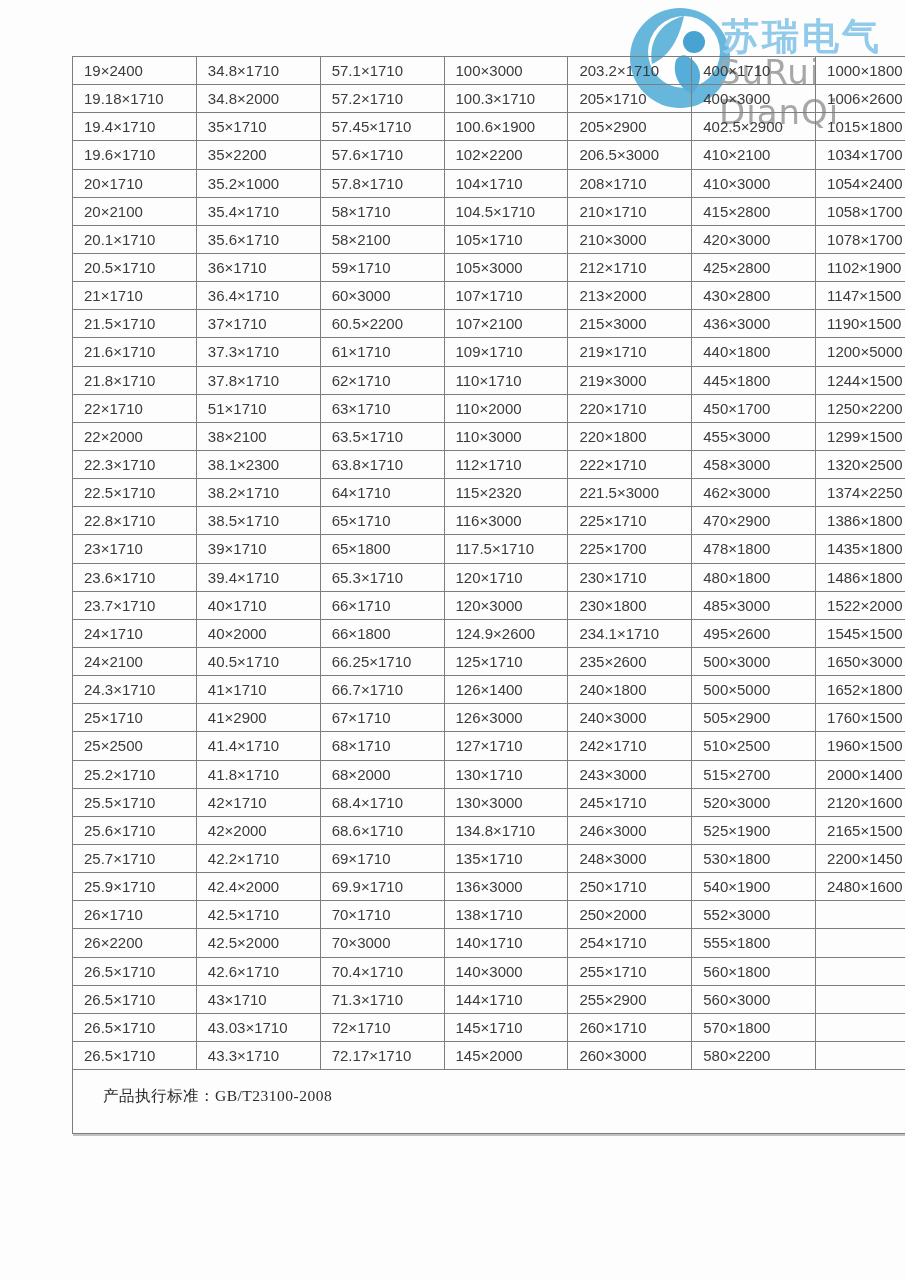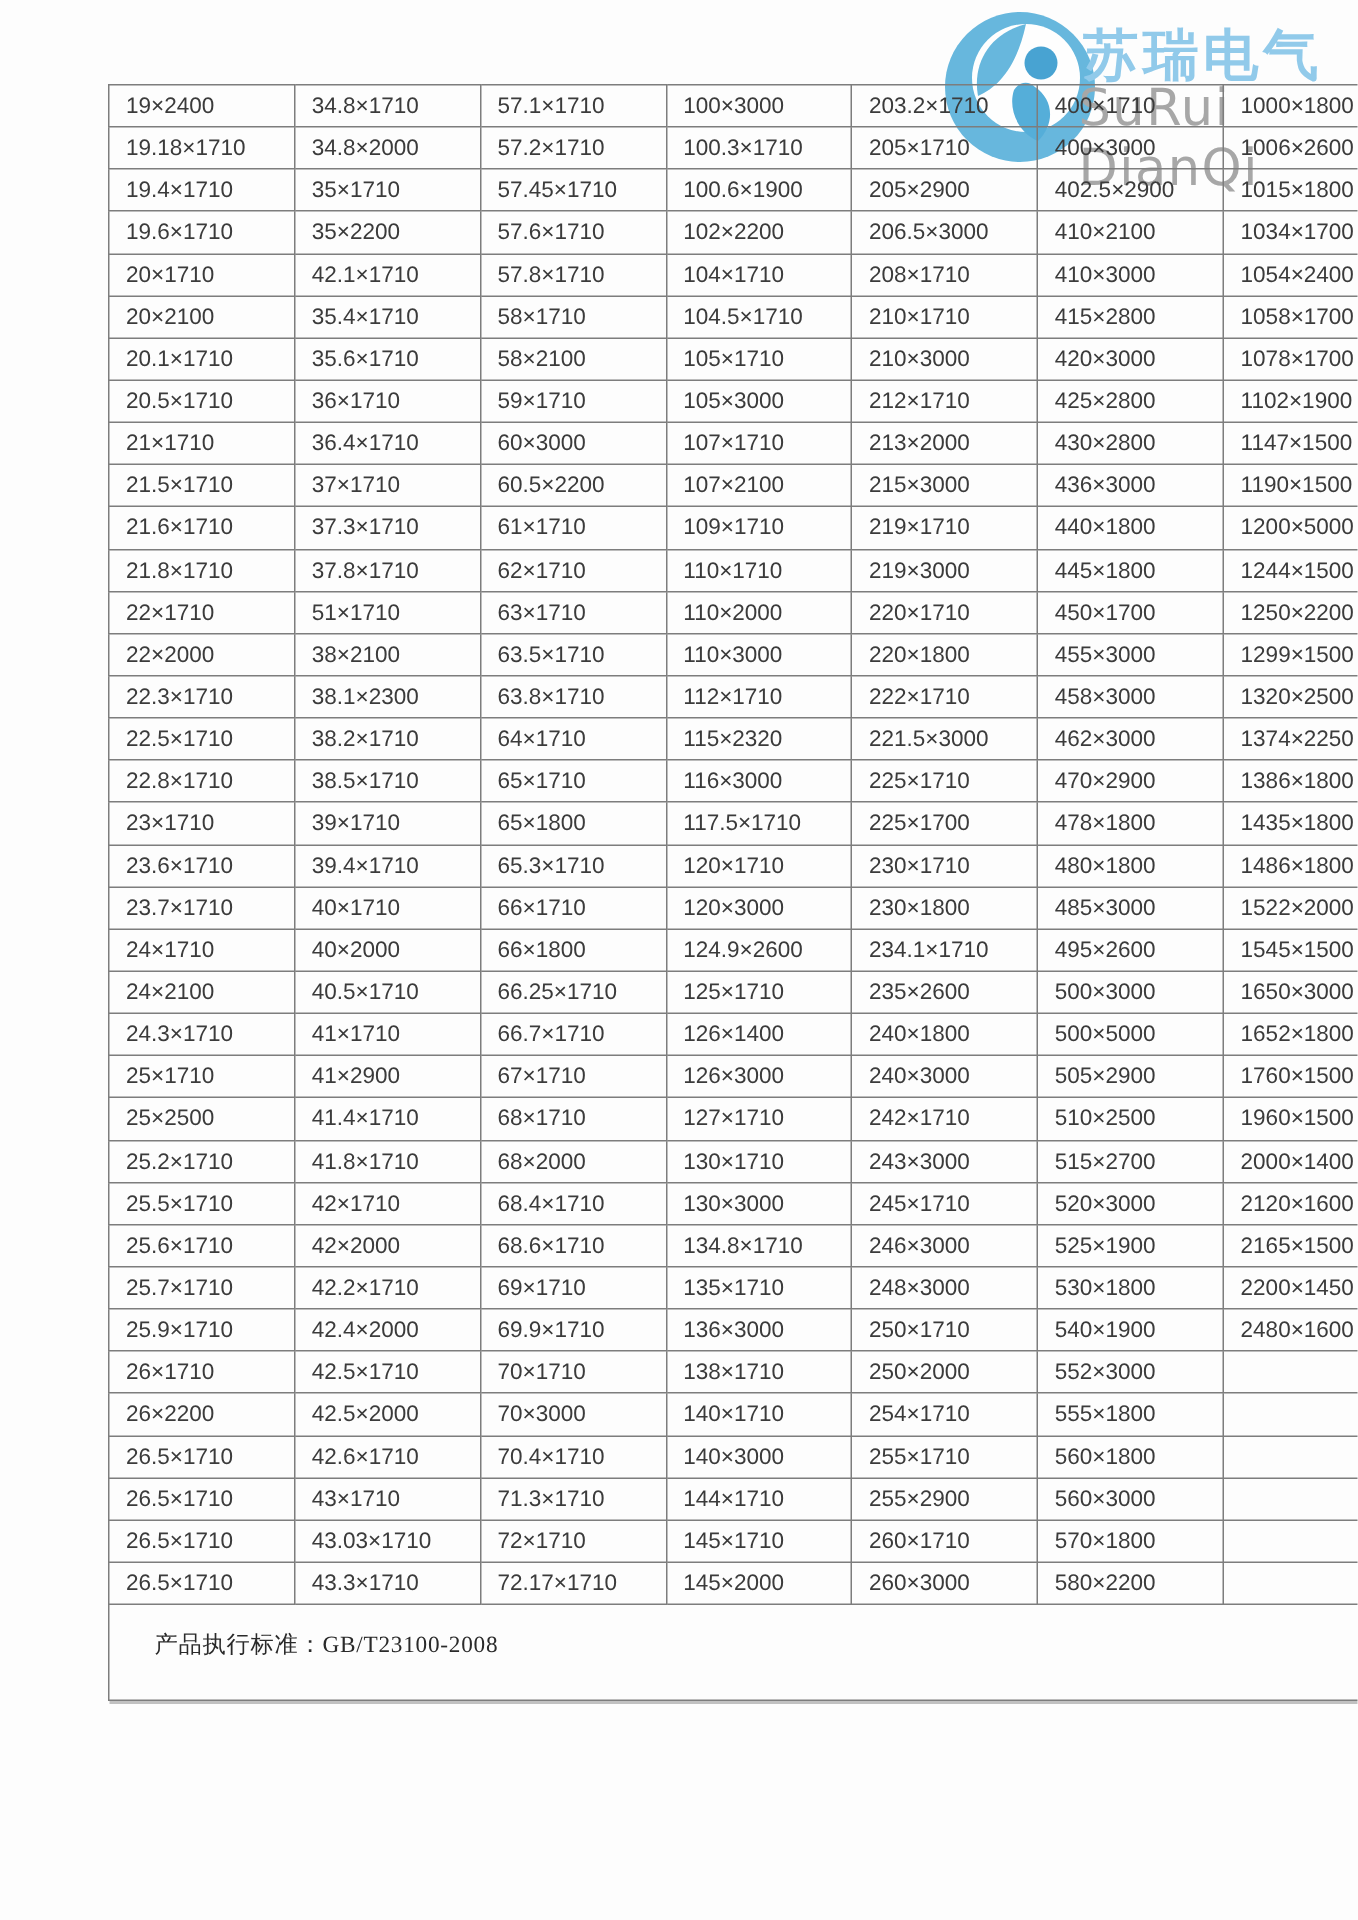--- a/index.html
+++ b/index.html
@@ -101,21 +101,21 @@
           <td>19.6×1710</td>
           <td>35×2200</td>
           <td>57.6×1710</td>
           <td>102×2200</td>
           <td>206.5×3000</td>
           <td>410×2100</td>
           <td>1034×1700</td>
         </tr>
         <tr>
           <td>20×1710</td>
-          <td>42.1×1710</td>
+          <td>35.2×1000</td>
           <td>57.8×1710</td>
           <td>104×1710</td>
           <td>208×1710</td>
           <td>410×3000</td>
           <td>1054×2400</td>
         </tr>
         <tr>
           <td>20×2100</td>
           <td>35.4×1710</td>
           <td>58×1710</td>

